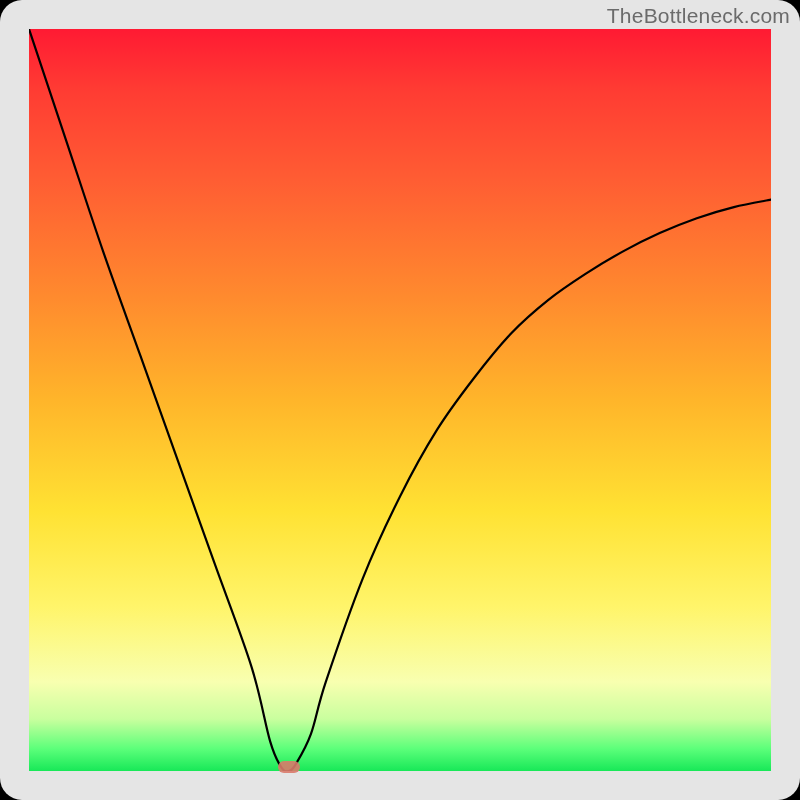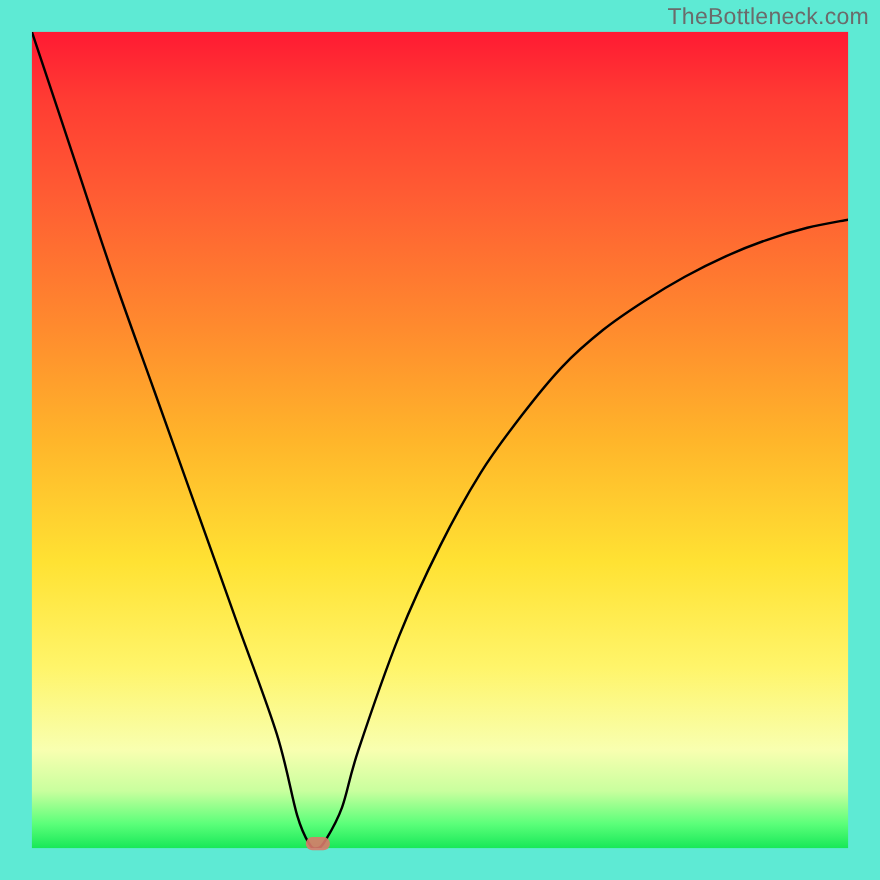--- a/index.html
+++ b/index.html
@@ -10,21 +10,22 @@
     background: #000;
     font-family: Arial, Helvetica, sans-serif;
     overflow: hidden;
   }
   .frame {
     position: absolute;
     left: 0;
     top: 0;
     width: 800px;
     height: 800px;
-    background: #5eead4;
+    background: #e5e5e5;
+    border-radius: 22px;
   }
   .plot {
     position: absolute;
     left: 29px;
     top: 29px;
     width: 742px;
     height: 742px;
     
     background: linear-gradient(to bottom,
       #ff1a33 0%,

